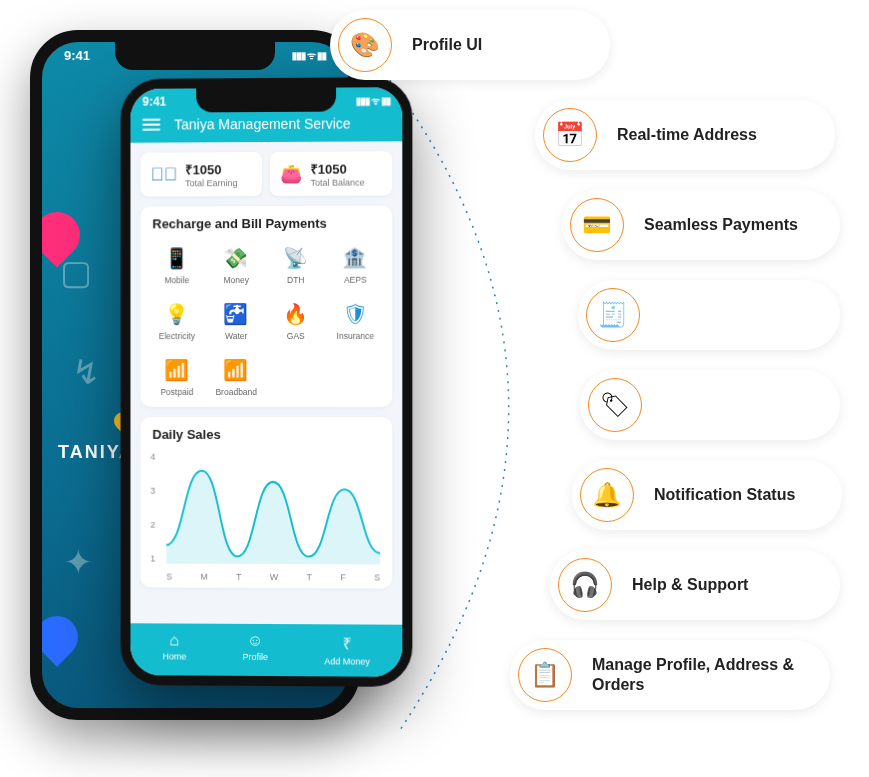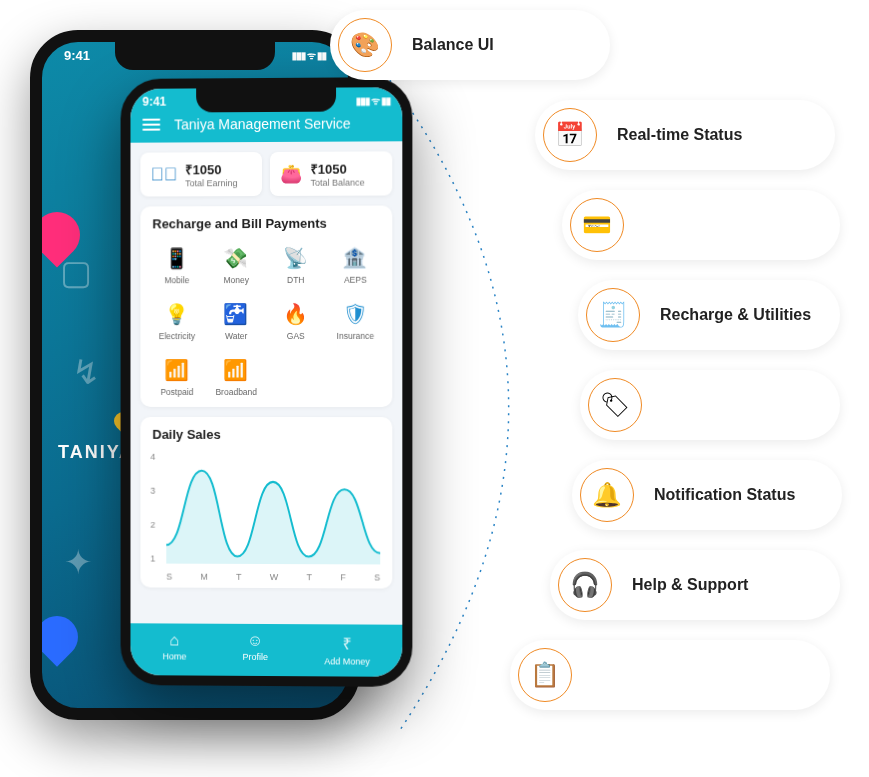--- a/index.html
+++ b/index.html
@@ -220,40 +220,41 @@
       <div class="nav-item">
         <span class="nic">₹</span>
         <span>Add Money</span>
       </div>
     </div>
 </div>
 
 <div class="features" id="features">
     <div class="pill pill-0">
       <div class="circ">🎨</div>
-      <div class="plbl">Balance UI</div>
+      <div class="plbl">Profile UI</div>
     </div>
     <div class="pill pill-1">
       <div class="circ">📅</div>
-      <div class="plbl">Real-time Status</div>
+      <div class="plbl">Real-time Address</div>
     </div>
     <div class="pill pill-2">
       <div class="circ">💳</div>
+      <div class="plbl">Seamless Payments</div>
     </div>
     <div class="pill pill-3">
       <div class="circ">🧾</div>
-      <div class="plbl">Recharge &amp; Utilities</div>
     </div>
     <div class="pill pill-4">
       <div class="circ">🏷</div>
     </div>
     <div class="pill pill-5">
       <div class="circ">🔔</div>
       <div class="plbl">Notification Status</div>
     </div>
     <div class="pill pill-6">
       <div class="circ">🎧</div>
       <div class="plbl">Help &amp; Support</div>
     </div>
     <div class="pill pill-7">
       <div class="circ">📋</div>
+      <div class="plbl">Manage Profile, Address &amp; Orders</div>
     </div>
   </div>
 
 </body></html>

